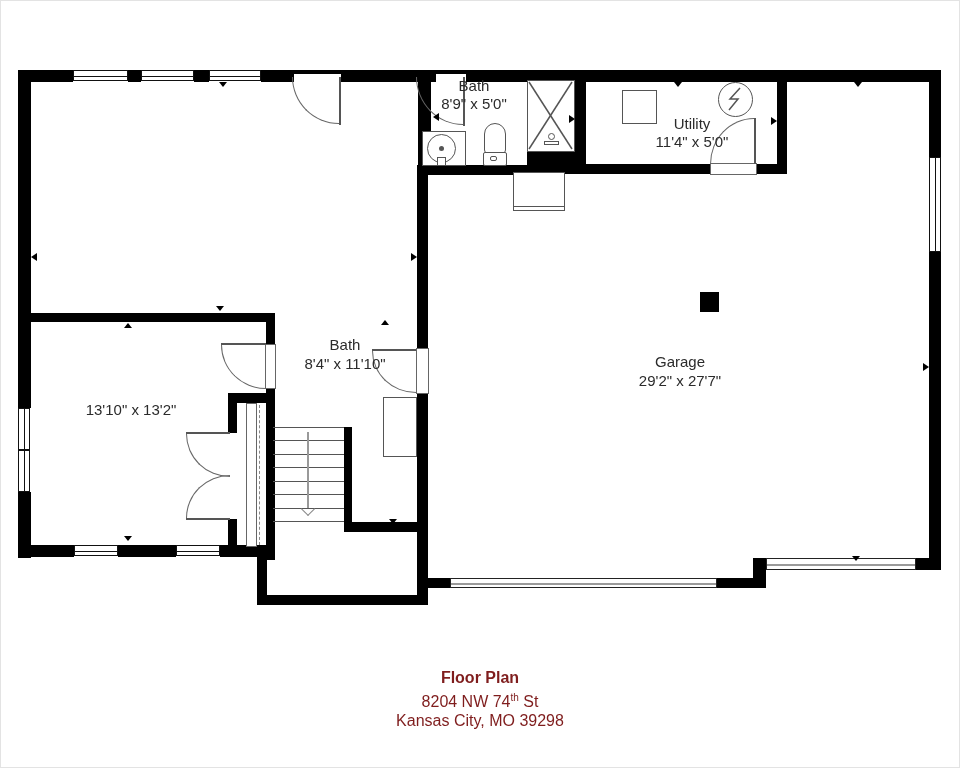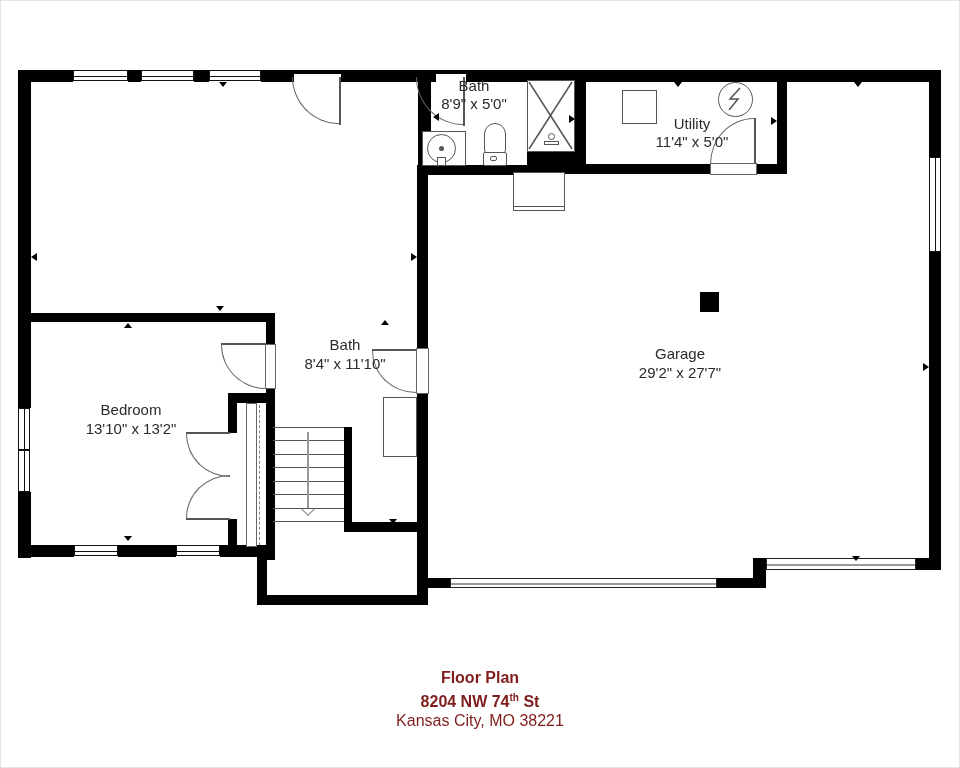--- a/index.html
+++ b/index.html
@@ -26,21 +26,21 @@
   .rod{position:absolute;width:0;border-left:1.5px dashed #888;}
   .mk{position:absolute;width:0;height:0;}
   .mk.down{border-left:4px solid transparent;border-right:4px solid transparent;border-top:5px solid #000;}
   .mk.up{border-left:4px solid transparent;border-right:4px solid transparent;border-bottom:5px solid #000;}
   .mk.left{border-top:4px solid transparent;border-bottom:4px solid transparent;border-right:6px solid #000;}
   .mk.right{border-top:4px solid transparent;border-bottom:4px solid transparent;border-left:6px solid #000;}
   .room-label{position:absolute;text-align:center;font-size:15px;line-height:19px;color:#2b2b2b;}
   .room-label.small{line-height:18px;}
   .titles{position:absolute;left:0;right:0;top:668px;text-align:center;color:#7f1d1d;}
   .titles .t1{font-size:16px;font-weight:bold;line-height:19.5px;}
-  .titles .t2{font-size:16px;font-weight:bold;line-height:19.5px;}
+  .titles .t2{font-size:16px;font-weight:normal;line-height:19.5px;}
   .titles .t2 .sup{font-size:10px;vertical-align:super;}
   .titles .t3{font-size:16px;line-height:19.5px;}
   .titles .t4{font-size:16px;line-height:19.5px;}
   svg{display:block;}
 </style>
 </head>
 <body>
 
 <div id="screen">
 
@@ -203,33 +203,32 @@
   </div>
 
   <div class="room-label small" style="left:414px;top:77px;width:120px">
     <div>Bath</div>
     <div>8'9" x 5'0"</div>
   </div>
   <div class="room-label small" style="left:612px;top:115px;width:160px">
     <div>Utility</div>
     <div>11'4" x 5'0"</div>
   </div>
-  <div class="room-label" style="left:580px;top:344px;width:200px">
+  <div class="room-label" style="left:580px;top:352px;width:200px">
     <div>Garage</div>
     <div>29'2" x 27'7"</div>
   </div>
   <div class="room-label" style="left:270px;top:335px;width:150px">
     <div>Bath</div>
     <div>8'4" x 11'10"</div>
   </div>
   <div class="room-label" style="left:41px;top:400px;width:180px">
-    <div>Bedroom</div>
     <div>13'10" x 13'2"</div>
   </div>
 
   <div class="titles">
     <div class="t1">Floor Plan</div>
     <div class="t2"><span>8204 NW 74</span><span class="sup">th</span><span> St</span></div>
-    <div class="t3">Kansas City, MO 38221</div>
+    <div class="t3">Kansas City, MO 39298</div>
   </div>
 
   <div class="frame"></div>
 </div>
 
 </body></html>

